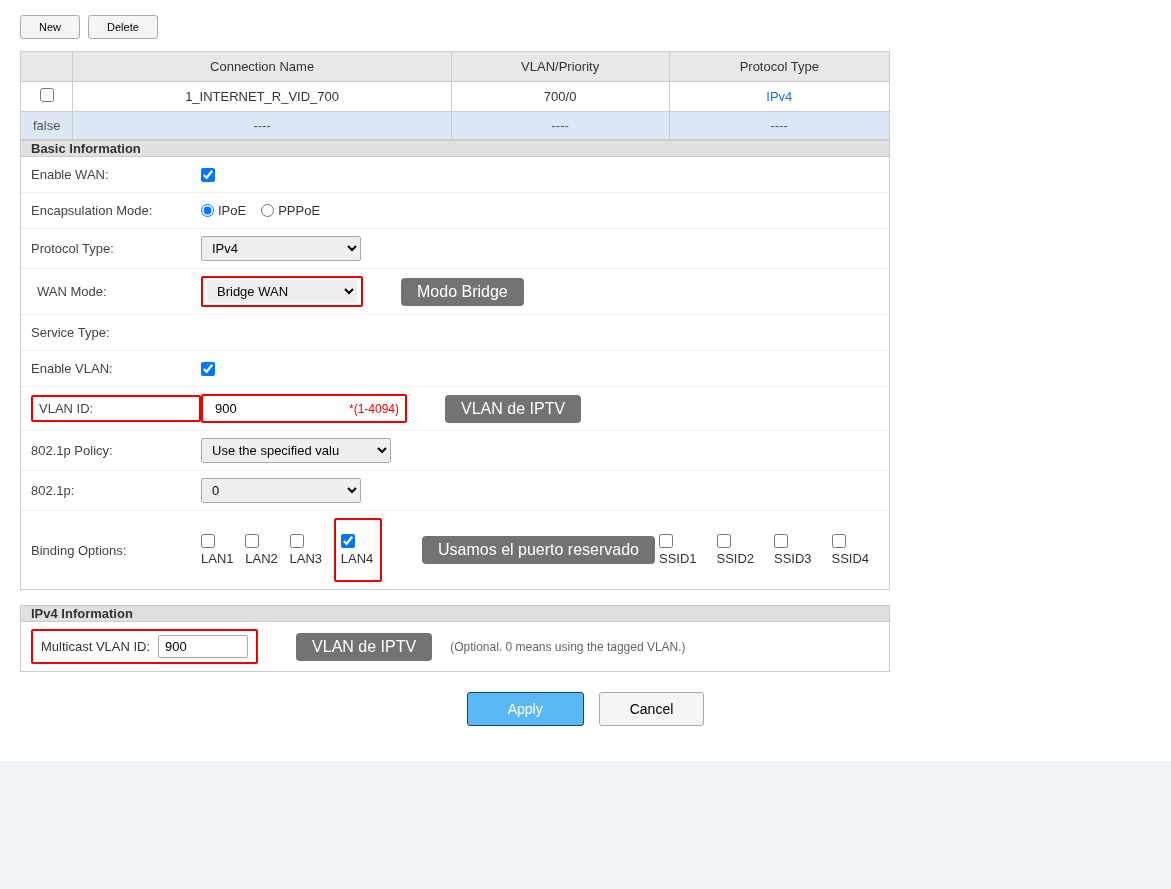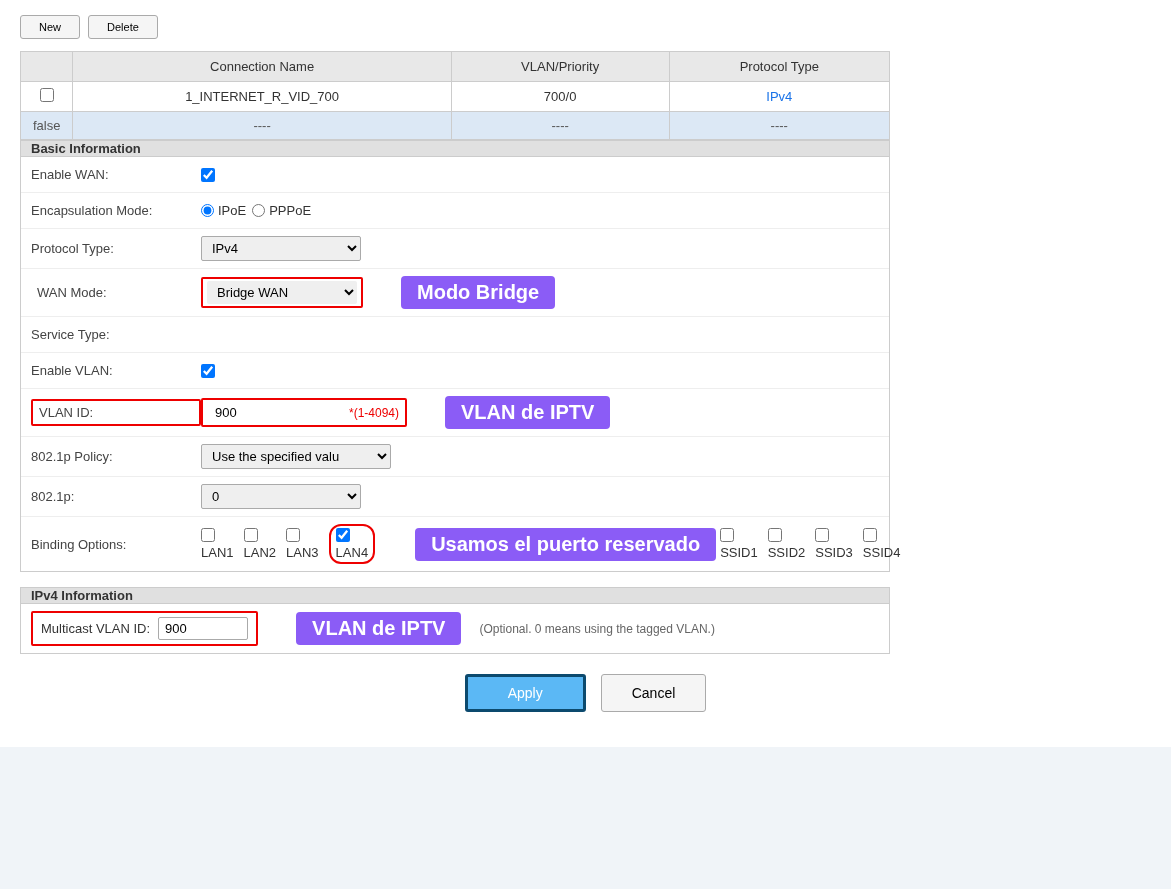--- a/index.html
+++ b/index.html
@@ -26,21 +26,21 @@
       padding: 5px 18px;
       border: 1px solid #aaa;
       background: #f5f5f5;
       cursor: pointer;
       font-size: 11px;
       border-radius: 3px;
     }
     .btn-apply {
       background: #5bb8f5;
       color: #fff;
-      border: 3px solid #0c4a6e;
+      border: 1px solid #0c4a6e;
       padding: 8px 40px;
       font-size: 14px;
       border-radius: 3px;
       cursor: pointer;
     }
     .btn-cancel {
       background: #f5f5f5;
       border: 1px solid #aaa;
       padding: 8px 30px;
       font-size: 14px;
@@ -118,42 +118,42 @@
       width: 160px;
     }
     input[type="checkbox"] {
       width: 14px;
       height: 14px;
       cursor: pointer;
     }
     .radio-group {
       display: flex;
       align-items: flex-start;
-      gap: 6px;
+      gap: 15px;
     }
     .radio-group label {
       display: flex;
       align-items: center;
       gap: 4px;
       cursor: pointer;
     }
     
     .highlight-row {
       border: 2px solid #e00;
     }
     .highlight-label {
       color: #444;
       border: none;
     }
     
     .annotation {
-      background: #8b5cf6;
+      background: #737373;
       color: #fff;
-      font-size: 20px;
-      font-weight: bold;
+      font-size: 16px;
+      font-weight: normal;
       padding: 5px 16px;
       border-radius: 4px;
       margin-left: 30px;
       white-space: nowrap;
     }
     .range-hint {
       color: #e00;
       font-size: 12px;
       margin-left: 4px;
     }
@@ -163,22 +163,22 @@
       gap: 4px;
     }
     .binding-line {
       display: flex;
       align-items: center;
       gap: 10px;
     }
     
     .lan4-label {
       border: 2px solid #e00;
-      padding: 2px 5px;
-      border-radius: 12px;
+      padding: 14px 5px;
+      border-radius: 2px;
     }
     
     .multicast-highlight {
       border: 2px solid #e00;
       padding: 4px 8px;
       display: inline-flex;
       align-items: center;
       gap: 8px;
       border-radius: 2px;
     }

